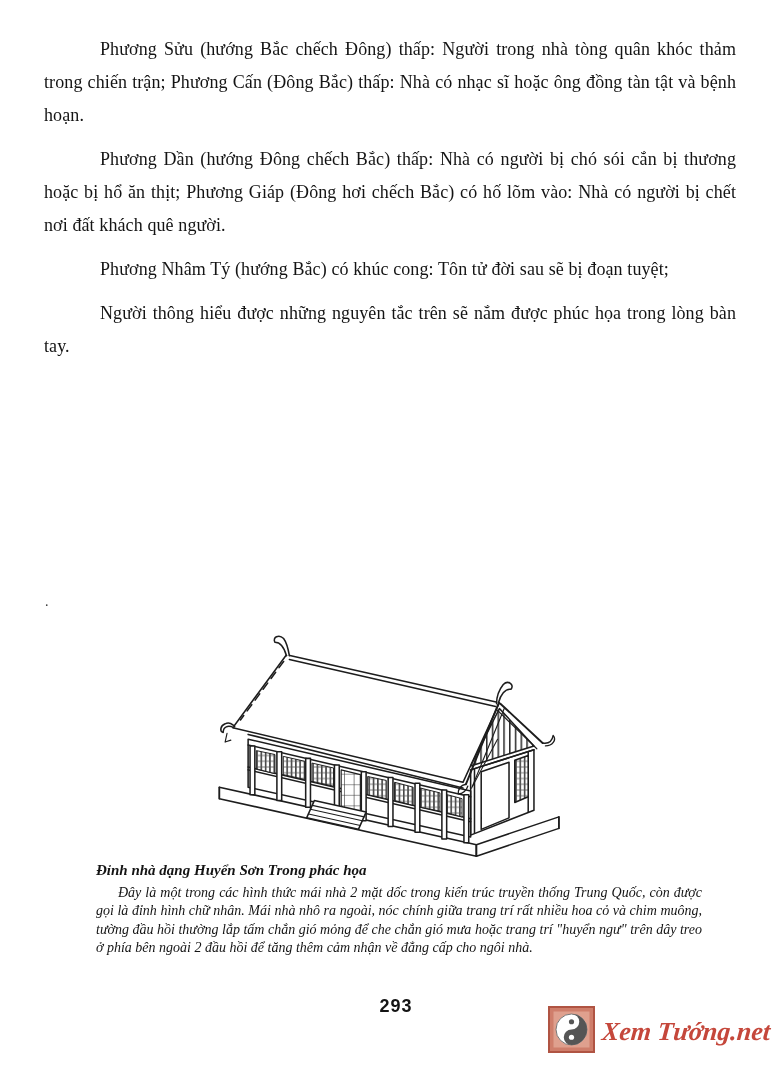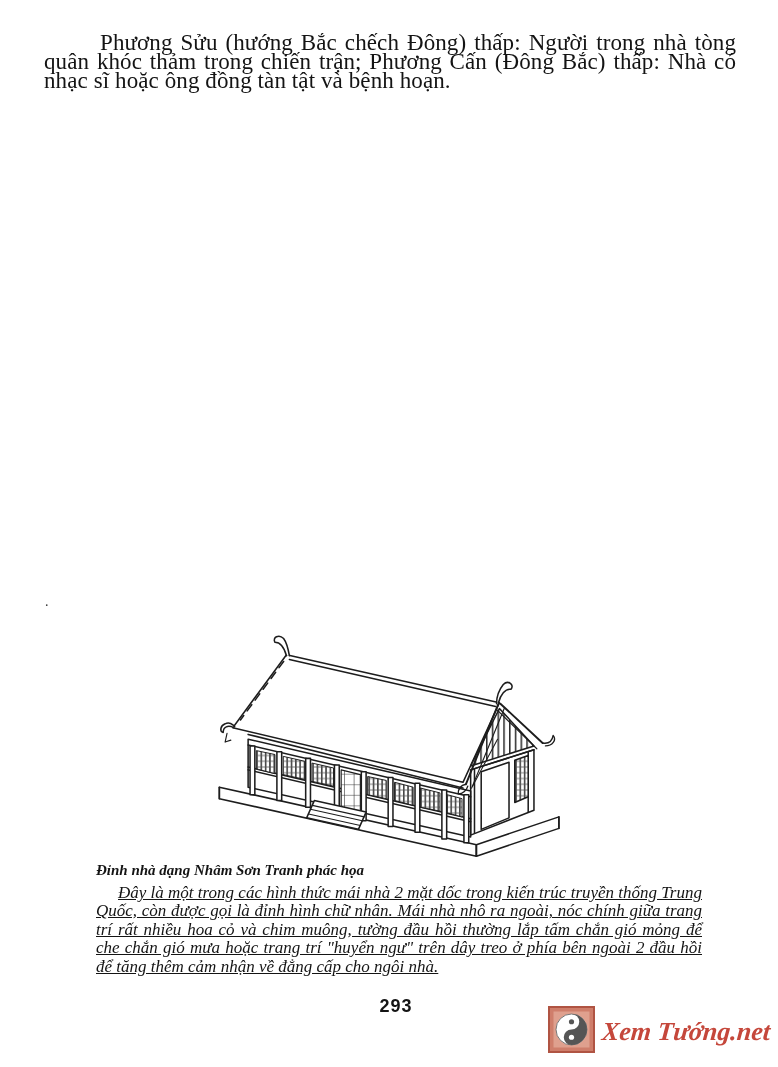--- a/index.html
+++ b/index.html
@@ -9,22 +9,22 @@
     font-family:"Liberation Serif", serif;
     color:#141414;
     position:relative;
     overflow:hidden;
   }
   .page { position:absolute; inset:0; background:#ffffff; }
 
   .content { padding:33px 42px 0 44px; }
   .content p {
     margin:0 0 11px 0;
-    font-size:23px;
-    line-height:19px;
+    font-size:18px;
+    line-height:33px;
     text-align:justify;
     text-indent:56px;
     letter-spacing:0.1px;
   }
 
   .stray-mark {
     position:absolute; left:45px; top:594px;
     font-size:14px; color:#333;
   }
 
@@ -37,25 +37,24 @@
   .caption {
     position:absolute; left:96px; top:862px; width:606px;
     font-style:italic;
   }
   .caption-title {
     font-weight:bold;
     font-size:15px;
     margin:0 0 5px 0;
   }
   .caption-body {
-    font-size:17px;
+    font-size:14px;
     line-height:18.4px;
     text-align:justify;
     text-indent:22px;
-    text-decoration:underline;
   }
 
   .page-number {
     position:absolute; left:14px; right:0; top:996px;
     text-align:center;
     font-family:"Liberation Sans", sans-serif;
     font-weight:bold;
     font-size:18px;
     letter-spacing:1px;
   }
@@ -74,20 +73,23 @@
     white-space:nowrap;
   }
 </style>
 </head>
 <body>
 
 <div class="page">
 
   <div class="content">
     <p>Phương Sửu (hướng Bắc chếch Đông) thấp: Người trong nhà tòng quân khóc thảm trong chiến trận; Phương Cấn (Đông Bắc) thấp: Nhà có nhạc sĩ hoặc ông đồng tàn tật và bệnh hoạn.</p>
+    <p>Phương Dần (hướng Đông chếch Bắc) thấp: Nhà có người bị chó sói cắn bị thương hoặc bị hổ ăn thịt; Phương Giáp (Đông hơi chếch Bắc) có hố lõm vào: Nhà có người bị chết nơi đất khách quê người.</p>
+    <p>Phương Nhâm Tý (hướng Bắc) có khúc cong: Tôn tử đời sau sẽ bị đoạn tuyệt;</p>
+    <p>Người thông hiểu được những nguyên tắc trên sẽ nắm được phúc họa trong lòng bàn tay.</p>
   </div>
 
   <div class="stray-mark">.</div>
 
   <figure class="figure" style="margin:0">
     <svg width="420" height="235" viewBox="0 0 420 245">
       <defs>
         <pattern id="lat" width="4.5" height="6" patternUnits="userSpaceOnUse">
           <rect width="4.5" height="6" fill="#ffffff"></rect>
           <rect x="1" width="1.5" height="6" fill="#2e2e2e"></rect>
@@ -169,21 +171,21 @@
         <path d="M100,31 C98,24 94,17 88,17 C85,12 92,8 97,13 C100,17 102,25 103,31" fill="#ffffff"></path>
         <path d="M321,80 C323,72 328,65 334,66 C338,61 331,56 326,61 C322,66 319,74 319,81" fill="#ffffff"></path>
 
         <path d="M45,106 C39,103 34,105 34,111 C30,110 31,104 36,102 C40,100 44,102 46,105" fill="#ffffff"></path>
         <path d="M38,112 l-2,9 M36,121 l6,-2" stroke-width="1.2"></path>
       </g>
     </svg>
   </figure>
 
   <div class="caption">
-    <div class="caption-title">Đỉnh nhà dạng Nhâm Sơn Tranh phác họa</div>
+    <div class="caption-title">Đỉnh nhà dạng Huyển Sơn Trong phác họa</div>
     <div class="caption-body">Đây là một trong các hình thức mái nhà 2 mặt dốc trong kiến trúc truyền thống Trung Quốc, còn được gọi là đỉnh hình chữ nhân. Mái nhà nhô ra ngoài, nóc chính giữa trang trí rất nhiều hoa cỏ và chim muông, tường đầu hồi thường lắp tấm chắn gió mỏng để che chắn gió mưa hoặc trang trí "huyển ngư" trên dây treo ở phía bên ngoài 2 đầu hồi để tăng thêm cảm nhận về đẳng cấp cho ngôi nhà.</div>
   </div>
 
   <div class="page-number">293</div>
 
   <div class="watermark">
     <span>
       <svg width="47" height="47" viewBox="0 0 47 47">
         <rect x="1" y="1" width="45" height="45" fill="#cf7e6b" stroke="#b05443" stroke-width="2"></rect>
         <rect x="5.5" y="5.5" width="36" height="36" fill="#dfa08e"></rect>

